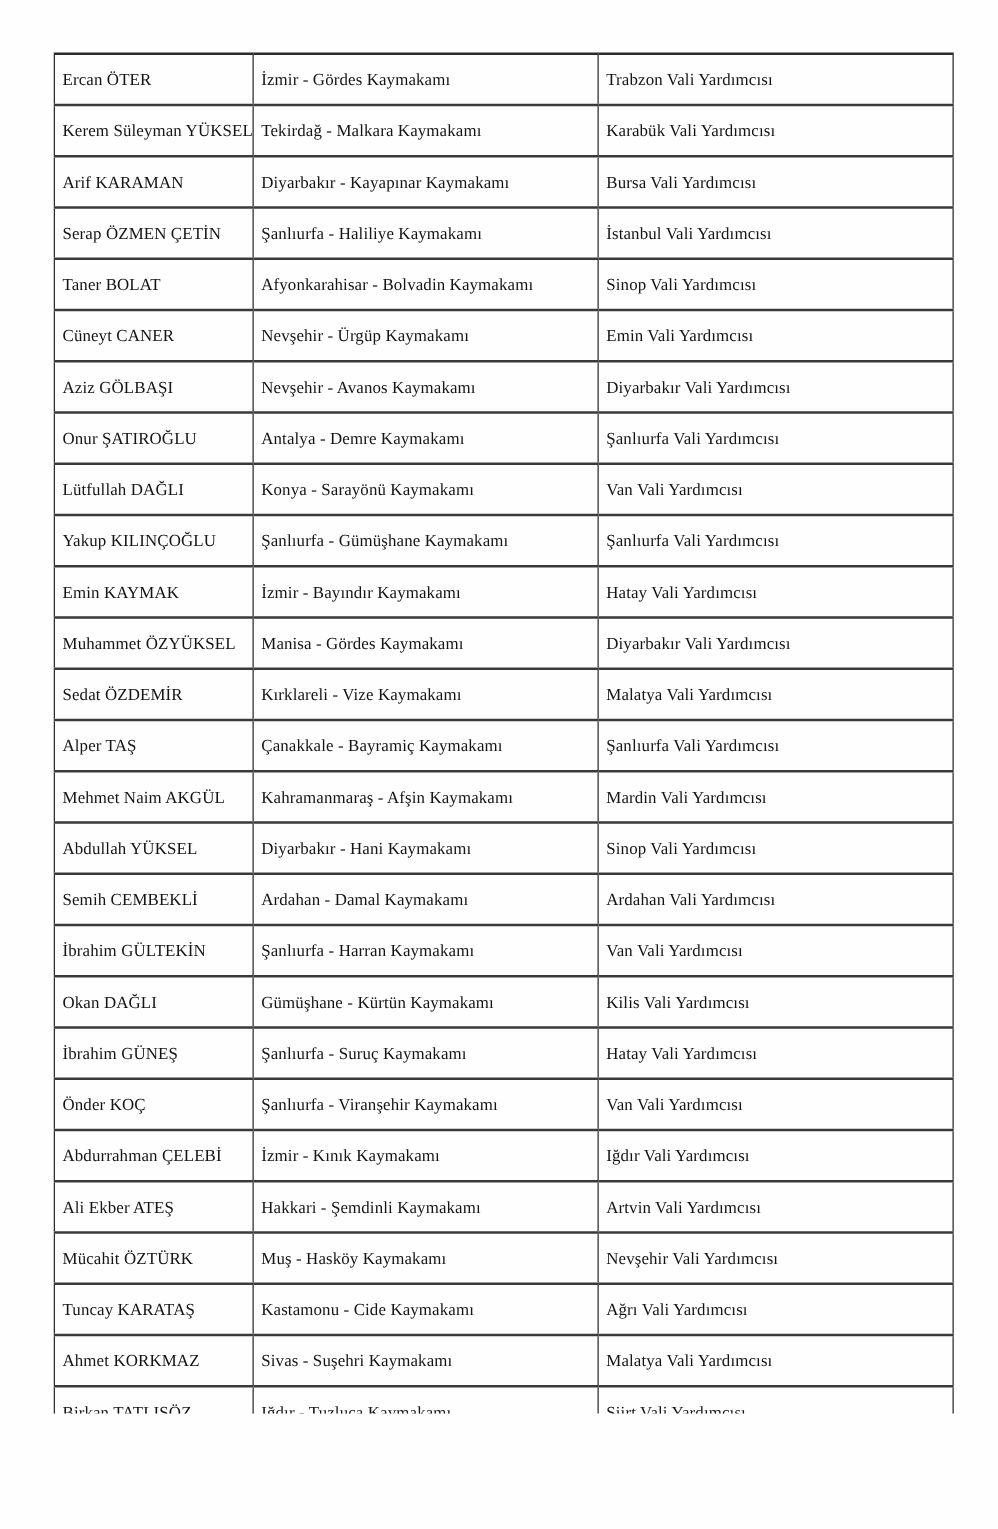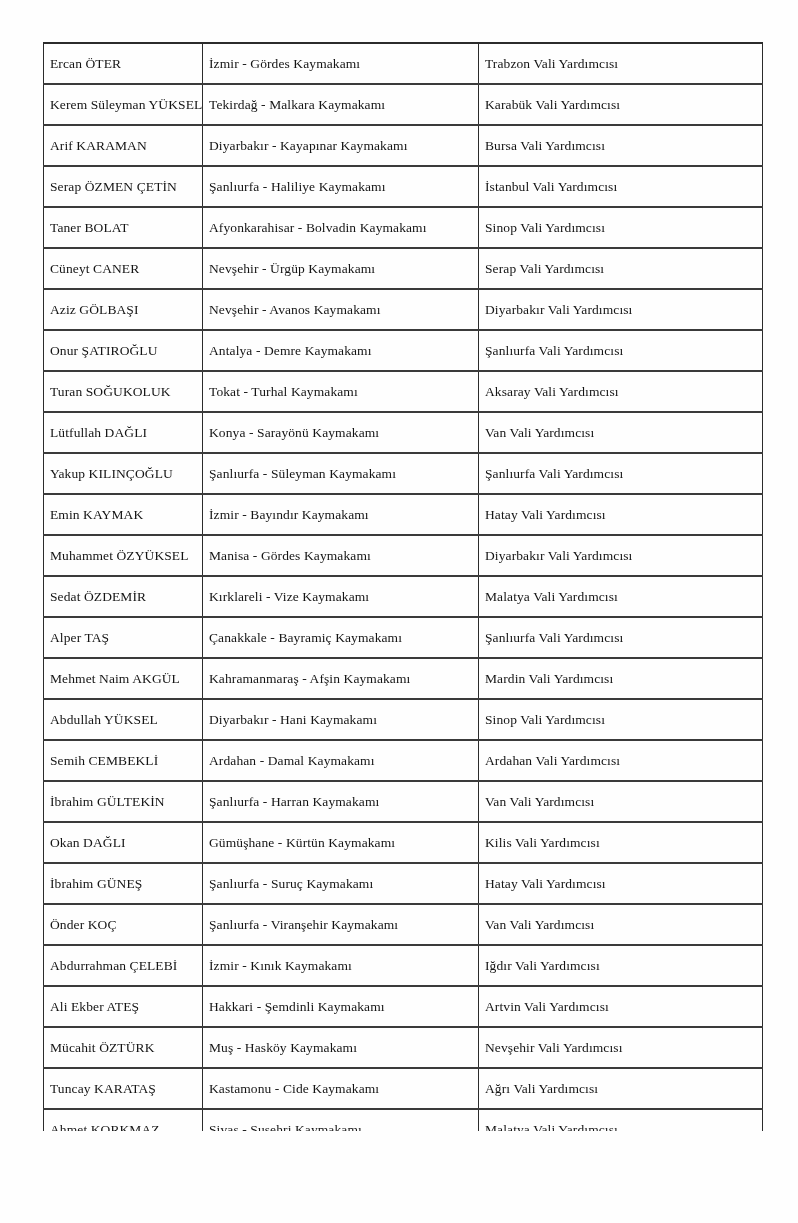--- a/index.html
+++ b/index.html
@@ -91,45 +91,40 @@
           <td>İstanbul Vali Yardımcısı</td>
         </tr>
         <tr>
           <td>Taner BOLAT</td>
           <td>Afyonkarahisar - Bolvadin Kaymakamı</td>
           <td>Sinop Vali Yardımcısı</td>
         </tr>
         <tr>
           <td>Cüneyt CANER</td>
           <td>Nevşehir - Ürgüp Kaymakamı</td>
-          <td>Serap Vali Yardımcısı</td>
+          <td>Emin Vali Yardımcısı</td>
         </tr>
         <tr>
           <td>Aziz GÖLBAŞI</td>
           <td>Nevşehir - Avanos Kaymakamı</td>
           <td>Diyarbakır Vali Yardımcısı</td>
         </tr>
         <tr>
           <td>Onur ŞATIROĞLU</td>
           <td>Antalya - Demre Kaymakamı</td>
           <td>Şanlıurfa Vali Yardımcısı</td>
         </tr>
         <tr>
-          <td>Turan SOĞUKOLUK</td>
-          <td>Tokat - Turhal Kaymakamı</td>
-          <td>Aksaray Vali Yardımcısı</td>
-        </tr>
-        <tr>
           <td>Lütfullah DAĞLI</td>
           <td>Konya - Sarayönü Kaymakamı</td>
           <td>Van Vali Yardımcısı</td>
         </tr>
         <tr>
           <td>Yakup KILINÇOĞLU</td>
-          <td>Şanlıurfa - Süleyman Kaymakamı</td>
+          <td>Şanlıurfa - Gümüşhane Kaymakamı</td>
           <td>Şanlıurfa Vali Yardımcısı</td>
         </tr>
         <tr>
           <td>Emin KAYMAK</td>
           <td>İzmir - Bayındır Kaymakamı</td>
           <td>Hatay Vali Yardımcısı</td>
         </tr>
         <tr>
           <td>Muhammet ÖZYÜKSEL</td>
           <td>Manisa - Gördes Kaymakamı</td>

